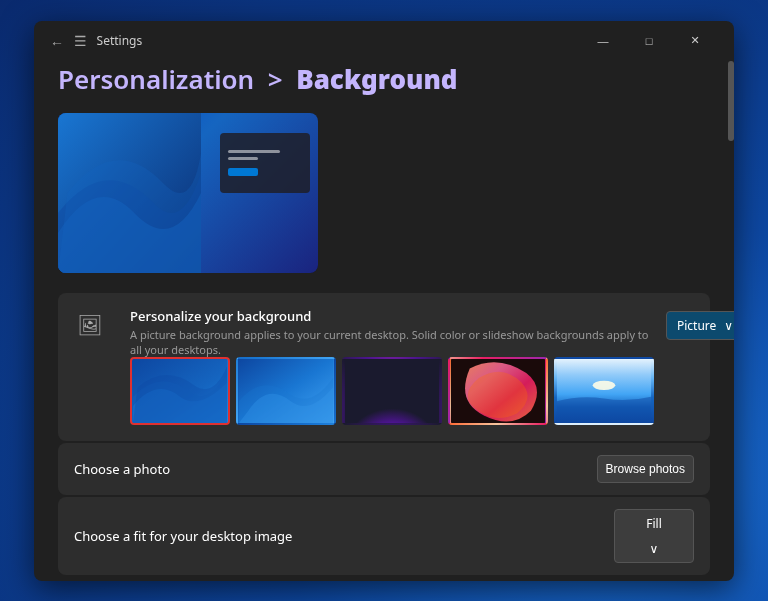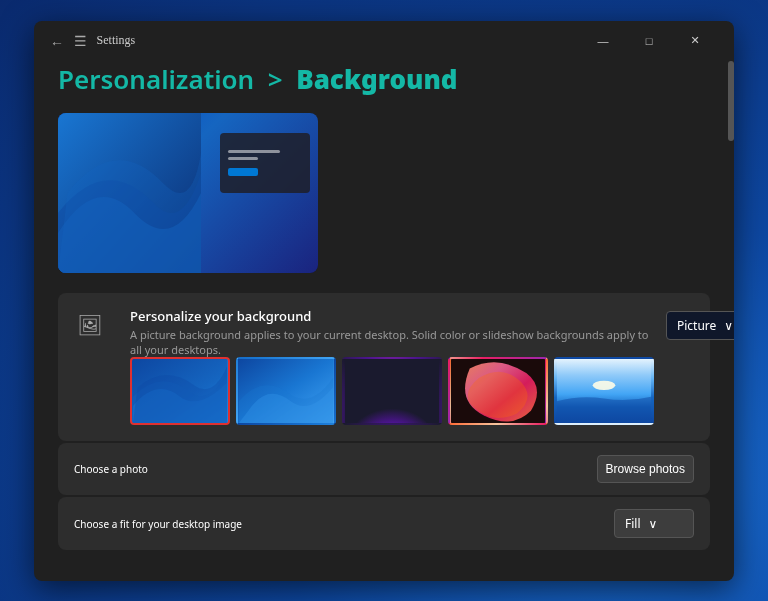--- a/index.html
+++ b/index.html
@@ -34,21 +34,20 @@
     }
     .title-bar-left {
       display: flex;
       align-items: center;
       gap: 10px;
       flex: 1;
     }
     .title-bar-title {
       font-size: 12px;
       color: #ccc;
-      font-family: Liberation Serif, serif;
     }
     .window-controls {
       display: flex;
       gap: 0;
     }
     .win-btn {
       width: 46px;
       height: 32px;
       display: flex;
       align-items: center;
@@ -70,21 +69,21 @@
       overflow-y: auto;
       overflow-x: hidden;
     }
     .content-area::-webkit-scrollbar { width: 6px; }
     .content-area::-webkit-scrollbar-track { background: transparent; }
     .content-area::-webkit-scrollbar-thumb { background: #555; border-radius: 3px; }
     .page-title {
       font-size: 26px;
       font-weight: 300;
       margin-bottom: 16px;
-      color: #14b8a6;
+      color: #c4b5fd;
     }
     .page-title span { font-weight: 600; }
     .preview-container {
       width: 260px;
       height: 160px;
       background: #111;
       border-radius: 8px;
       margin-bottom: 20px;
       overflow: hidden;
       position: relative;
@@ -162,21 +161,21 @@
       color: #999;
       line-height: 1.4;
     }
     .settings-row-control {
       display: flex;
       align-items: center;
       gap: 6px;
       margin-top: 4px;
     }
     .dropdown {
-      background: #0f172a;
+      background: #0c4a6e;
       border: 1px solid #555;
       color: #fff;
       font-size: 12px;
       padding: 5px 10px;
       border-radius: 4px;
       cursor: pointer;
       display: flex;
       align-items: center;
       gap: 8px;
       min-width: 90px;
@@ -218,21 +217,21 @@
     .row-simple {
       display: flex;
       align-items: center;
       background: #2d2d2d;
       border-radius: 8px;
       padding: 12px 16px;
       margin-bottom: 2px;
     }
     .row-simple-label {
       flex: 1;
-      font-size: 10px;
+      font-size: 13px;
       color: #fff;
     }
     .browse-btn {
       background: #3d3d3d;
       border: 1px solid #555;
       color: #fff;
       font-size: 12px;
       padding: 6px 8px;
       border-radius: 4px;
       cursor: pointer;
@@ -242,20 +241,21 @@
       border: 1px solid #555;
       color: #fff;
       font-size: 12px;
       padding: 5px 10px;
       border-radius: 4px;
       cursor: pointer;
       display: flex;
       align-items: center;
       gap: 8px;
       min-width: 80px;
+      flex-direction: column;
     }
     .scrollbar-track {
       position: absolute;
       right: 0;
       top: 0;
       bottom: 0;
       width: 6px;
       background: transparent;
     }
     .scrollbar-thumb {

